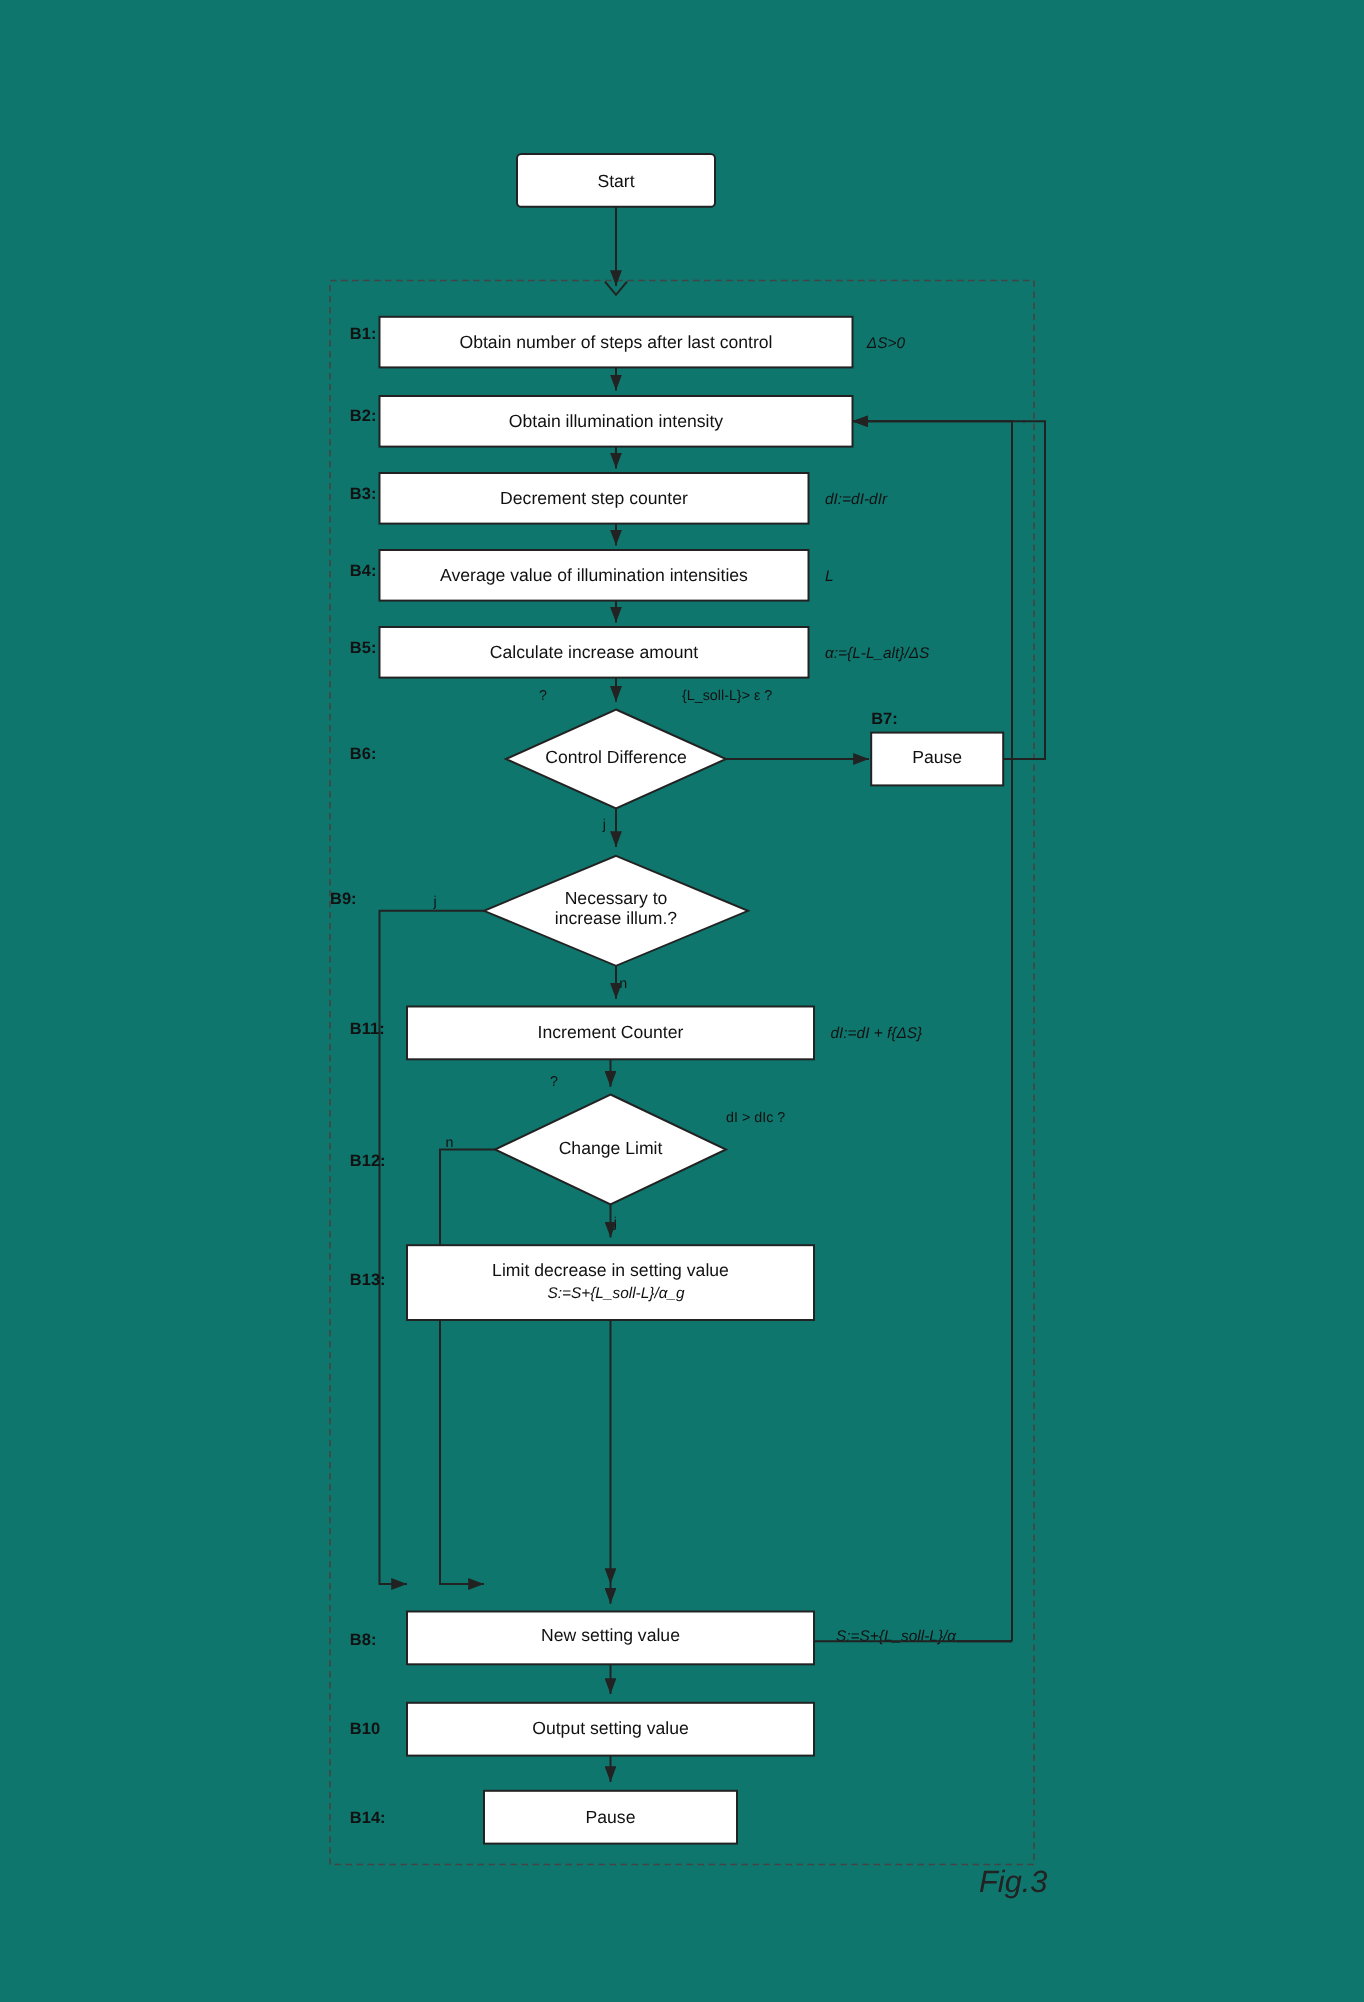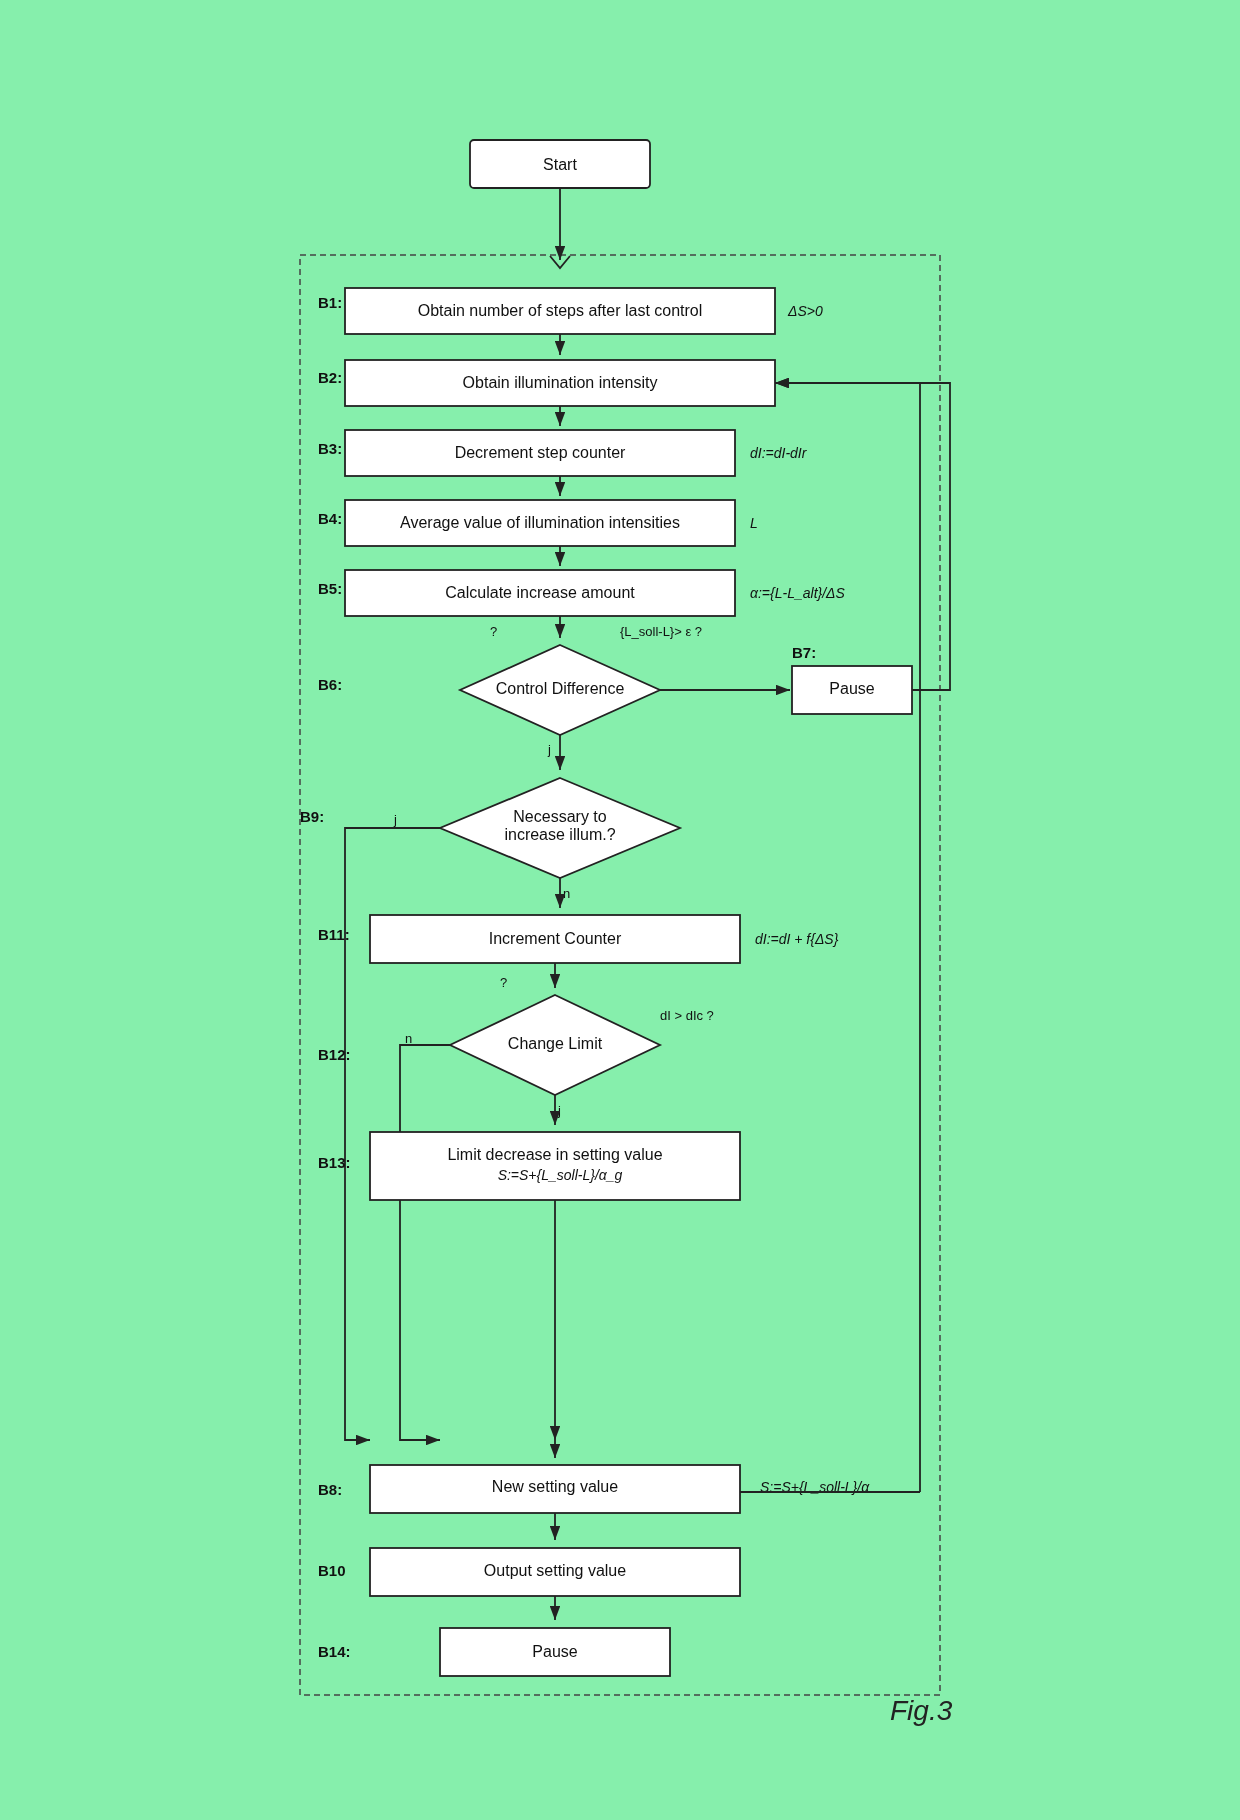--- a/index.html
+++ b/index.html
@@ -8,21 +8,21 @@
       height: 1820px;
       background: #f5f5f0;
       font-family: Arial, sans-serif;
       overflow: hidden;
       position: relative;
     }
 
     .page {
       width: 1240px;
       height: 1820px;
-      background: #86efac;
+      background: #0f766e;
       position: relative;
       display: flex;
       align-items: center;
       justify-content: center;
     }
 
     .diagram-container {
       position: relative;
       width: 900px;
       height: 1700px;

